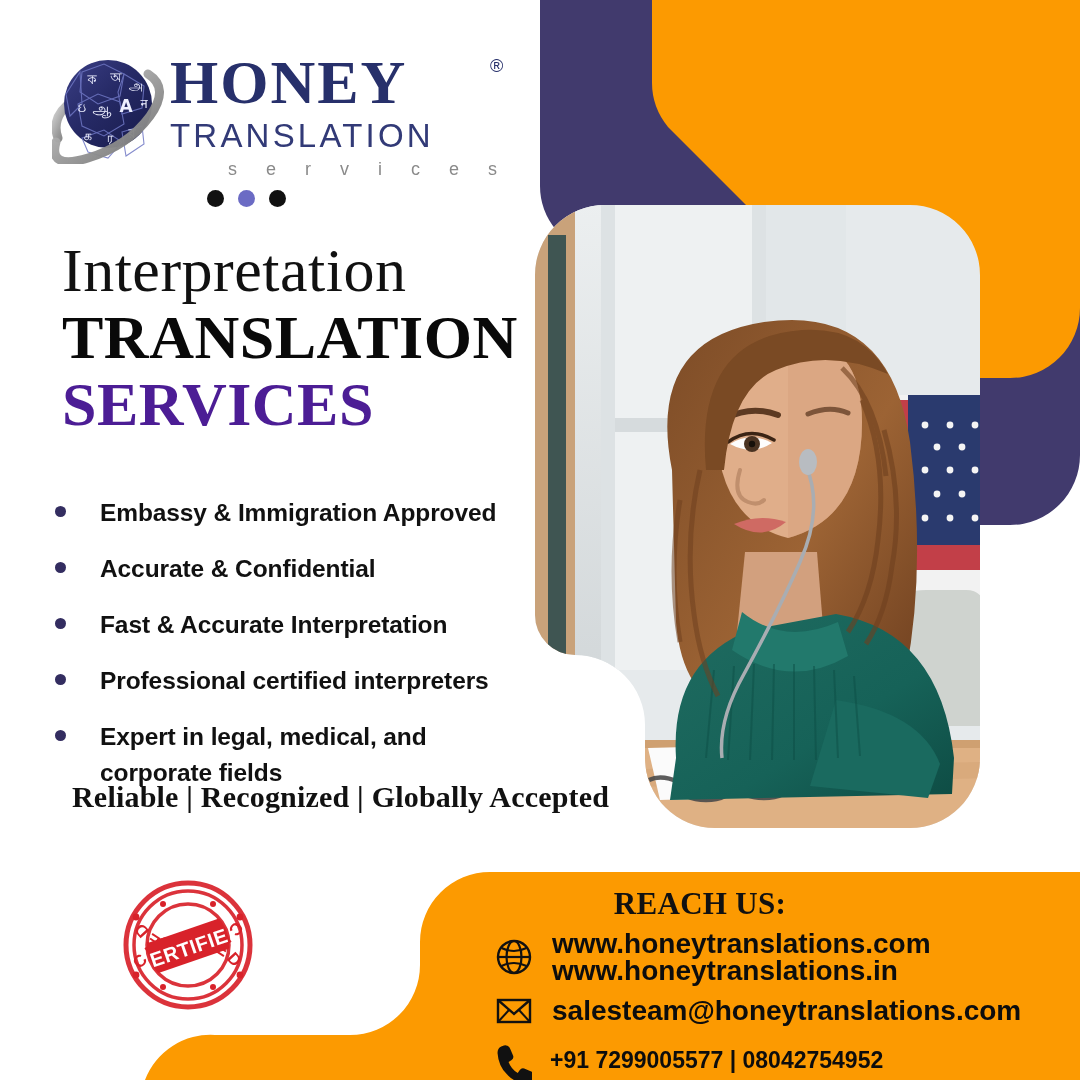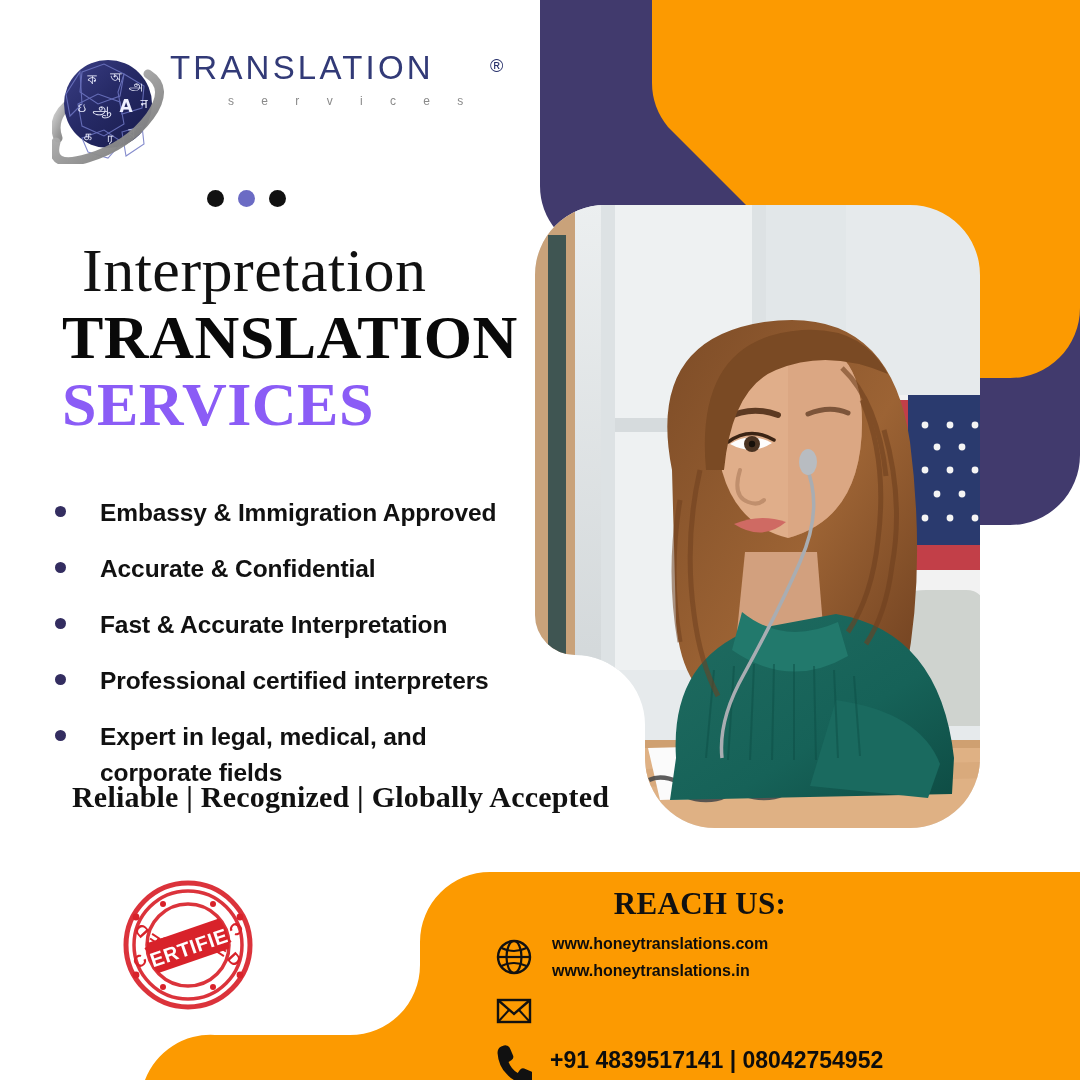--- a/index.html
+++ b/index.html
@@ -32,35 +32,35 @@
     font-family:"Liberation Sans", sans-serif;
     font-size:18px; color:#27306b; font-weight:400;
   }
   #translation-word {
     font-family:"Liberation Sans", sans-serif;
     font-size:33px; font-weight:400; color:#323a77;
     letter-spacing:3.2px; line-height:40px; white-space:nowrap;
   }
   #services-word {
     font-family:"Liberation Sans", sans-serif;
-    font-size:12px; font-weight:400; color:#8a8a8a;
+    font-size:18px; font-weight:400; color:#8a8a8a;
     letter-spacing:12px; line-height:26px;
     white-space:nowrap; margin-left:58px;
   }
   #dots-row { position:absolute; left:207px; top:190px; display:flex; gap:14px; }
   .dot { width:17px; height:17px; border-radius:50%; }
   .dot-dark { background:#111111; }
   .dot-accent { background:#6b6bc4; }
 
   
   #headline-block { position:absolute; left:62px; top:236px; width:470px; }
   #headline-script {
     font-family:"Liberation Serif", serif;
     font-size:62px; font-weight:400; color:#111111;
-    line-height:68px; letter-spacing:0.5px;margin-left:20px;
+    line-height:68px; letter-spacing:0.5px;
   }
   #headline-main {
     font-family:"Liberation Serif", serif;
     font-size:62px; font-weight:700; color:#090909;
     line-height:67px; letter-spacing:0.5px;
   }
 
   
   #bullets { position:absolute; left:55px; top:495px; width:470px; }
   .bullet-row { display:flex; align-items:flex-start; margin-bottom:20px; }
@@ -91,21 +91,21 @@
   }
   #reach-us {
     position:absolute; left:0; top:14px; width:560px; text-align:center;
     font-family:"Liberation Serif", serif;
     font-size:31px; font-weight:700; color:#111111; letter-spacing:0.3px;
   }
   .contact-row { position:absolute; display:flex; align-items:center; }
   .contact-icon { width:40px; height:40px; flex:0 0 auto; margin-right:18px; }
   .contact-lines {
     font-family:"Liberation Sans", sans-serif;
-    font-size:16px; font-weight:700; color:#0d0d0d; line-height:27px;
+    font-size:28px; font-weight:700; color:#0d0d0d; line-height:27px;
   }
   #row-web   { left:74px; top:58px; }
   #row-mail  { left:74px; top:118px; }
   #row-phone { left:72px; top:168px; }
   #row-phone .contact-lines { font-size:23px; }
 </style>
 </head>
 <body>
 
 <div id="poster">
@@ -326,36 +326,37 @@
         <text x="74" y="60" font-size="17" font-weight="bold">A</text>
         <text x="36" y="88">க</text>
         <text x="58" y="90">ர</text>
         <text x="80" y="86">র</text>
         <text x="92" y="56">न</text>
       </g>
       <path d="M 96,22 q 22,14 2,42 q -22,30 -62,42 q -40,12 -32,-16" stroke="url(#ringGrad)" stroke-width="9" fill="none" stroke-linecap="round" opacity="0.96"></path>
     </svg>
 
     <div id="logo-text">
+      <div id="honey-word">HONEY</div>
       <div id="reg-mark">®</div>
       <div id="translation-word">TRANSLATION</div>
       <div id="services-word">s e r v i c e s</div>
     </div>
   </div>
 
   <div id="dots-row">
     <span class="dot dot-dark"></span>
     <span class="dot dot-accent"></span>
     <span class="dot dot-dark"></span>
   </div>
 
   <div id="headline-block">
     <div id="headline-script">Interpretation</div>
     <div id="headline-main">TRANSLATION</div>
-    <div id="headline-main" class="hm2" style="font-family:'Liberation Serif',serif;font-size:62px;font-weight:700;color:#8b5cf6;line-height:67px;">SERVICES</div>
+    <div id="headline-main" class="hm2" style="font-family:'Liberation Serif',serif;font-size:62px;font-weight:700;color:#4c1d95;line-height:67px;">SERVICES</div>
   </div>
 
   <div id="bullets">
     <div class="bullet-row">
       <span class="bullet-dot"></span>
       <span class="bullet-text">Embassy &amp; Immigration Approved</span>
     </div>
     <div class="bullet-row">
       <span class="bullet-dot"></span>
       <span class="bullet-text">Accurate &amp; Confidential</span>
@@ -432,27 +433,30 @@
       </div>
     </div>
 
     <div class="contact-row" id="row-mail">
       <svg class="contact-icon" viewBox="0 0 40 40">
         <rect x="4" y="10" width="32" height="22" fill="none" stroke="#111" stroke-width="2.4"></rect>
         <path d="M 4,10 L 20,24 L 36,10" fill="none" stroke="#111" stroke-width="2.4"></path>
         <path d="M 4,32 L 15,20" fill="none" stroke="#111" stroke-width="2"></path>
         <path d="M 36,32 L 25,20" fill="none" stroke="#111" stroke-width="2"></path>
       </svg>
+      <div class="contact-lines">
+        <div>salesteam@honeytranslations.com</div>
+      </div>
     </div>
 
     <div class="contact-row" id="row-phone">
       <svg class="contact-icon" viewBox="0 0 40 40">
         <path fill="#111" d="M 11,4 q 5,-1 7,4 l 3,7 q 1,3 -2,5 l -3,2
                   q 3,8 10,12 l 2,-3 q 2,-3 5,-2 l 7,3 q 5,2 4,7 l -1,3
                   q -1,4 -6,4 q -14,-1 -23,-11 Q 5,26 4,12 q 0,-5 4,-7 Z" transform="scale(0.92) translate(2,2)"></path>
       </svg>
       <div class="contact-lines">
-        <div>+91 4839517141  |  08042754952</div>
+        <div>+91 7299005577  |  08042754952</div>
       </div>
     </div>
   </div>
 
 </div>
 
 </body></html>

